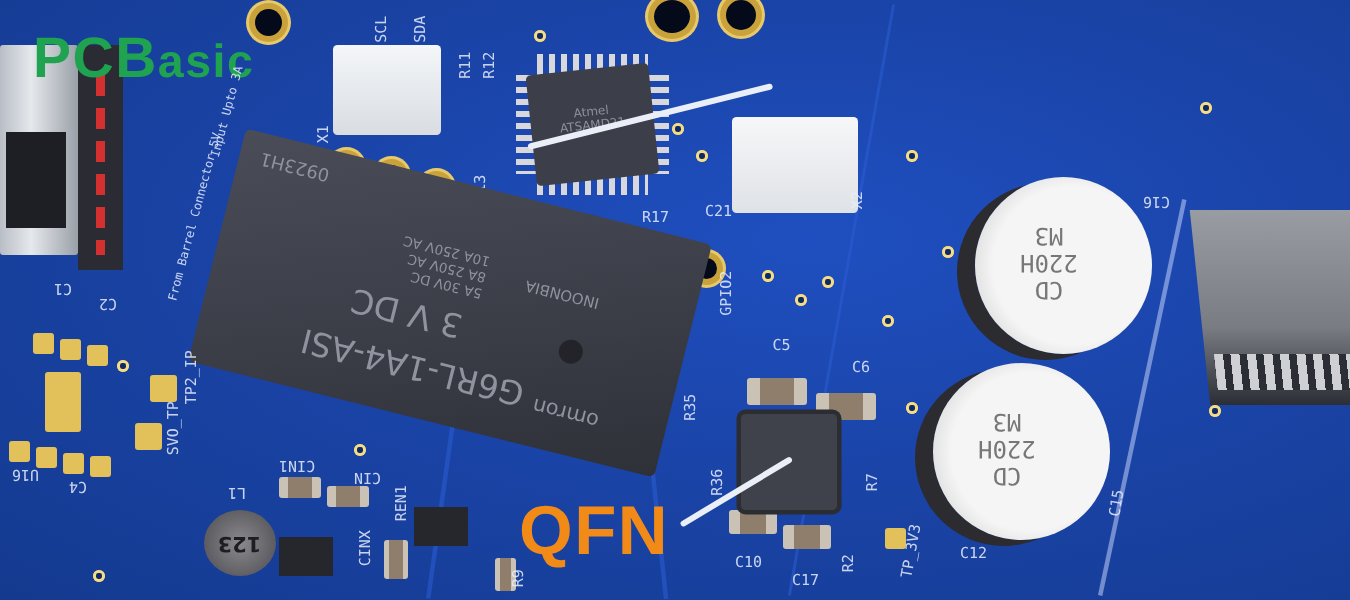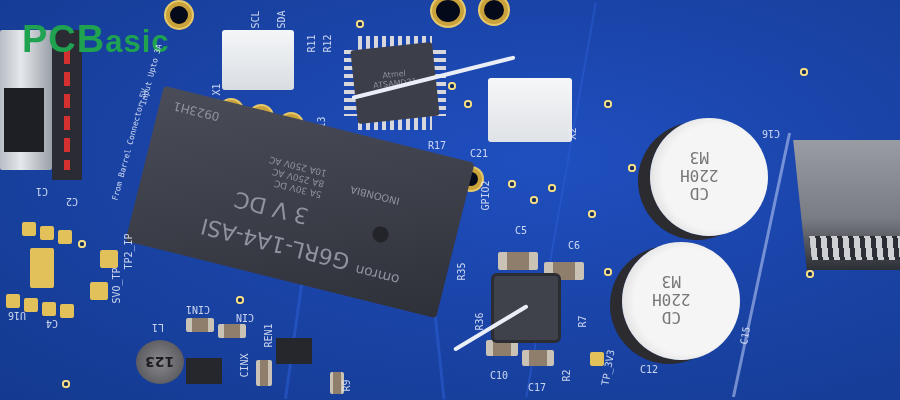--- a/index.html
+++ b/index.html
@@ -62,21 +62,21 @@
 
   <div class="abs" style="left:352px;top:44px;width:86px;height:78px;">
     <div class="abs" style="left:-8px;top:6px;width:102px;height:66px;background:repeating-linear-gradient(180deg,#d8d8dc 0 4px,transparent 4px 8px);"></div>
     <div class="abs" style="left:6px;top:-8px;width:74px;height:94px;background:repeating-linear-gradient(90deg,#d8d8dc 0 4px,transparent 4px 8px);"></div>
     <div class="abs" style="left:2px;top:2px;width:82px;height:74px;background:#3c3f49;border-radius:3px;color:#8c909c;font-size:8px;text-align:center;padding-top:24px;box-sizing:border-box;transform:rotate(-6deg);">
       <div>Atmel</div>
       <div>ATSAMD21</div>
     </div>
   </div>
   <span class="silk" style="left:428px;top:140px;">R17</span>
-  <span class="silk" style="left:470px;top:148px;">C21</span>
+  <span class="silk" style="left:470px;top:136px;">C21</span>
 
   <div class="abs" style="left:488px;top:78px;width:84px;height:64px;background:linear-gradient(#f6f7f9,#dfe2e6);border-radius:3px;"></div>
   <span class="silk" style="left:566px;top:128px;transform:rotate(-90deg);">X2</span>
 
   <div class="abs" style="left:140px;top:122px;width:320px;height:160px;background:linear-gradient(160deg,#4a4d58,#3a3c46 60%,#2f3139);transform:rotate(14deg);transform-origin:center;border-radius:4px;color:#8f939e;">
     <div class="abs" style="left:14px;top:10px;font-size:12px;transform:rotate(180deg);">0923H1</div>
     <div class="abs" style="left:120px;top:40px;font-size:9px;transform:rotate(180deg);line-height:11px;">
       <div>5A 30V DC</div>
       <div>8A 250V AC</div>
       <div>10A 250V AC</div>
@@ -173,13 +173,14 @@
   <div class="via" style="left:628px;top:164px;width:8px;height:8px;"></div>
   <div class="via" style="left:604px;top:100px;width:8px;height:8px;"></div>
   <div class="via" style="left:800px;top:68px;width:8px;height:8px;"></div>
   <div class="via" style="left:806px;top:270px;width:8px;height:8px;"></div>
   <div class="via" style="left:62px;top:380px;width:8px;height:8px;"></div>
   <div class="via" style="left:236px;top:296px;width:8px;height:8px;"></div>
   <div class="via" style="left:78px;top:240px;width:8px;height:8px;"></div>
 
   <div class="pointer" style="left:352px;top:96px;width:168px;transform:rotate(-14deg);"></div>
   <div class="pointer" style="left:454px;top:348px;width:86px;transform:rotate(-31deg);"></div>
+  <div class="label" style="left:346px;top:326px;font-size:46px;">QFN</div>
 </div>
 
 </body></html>

